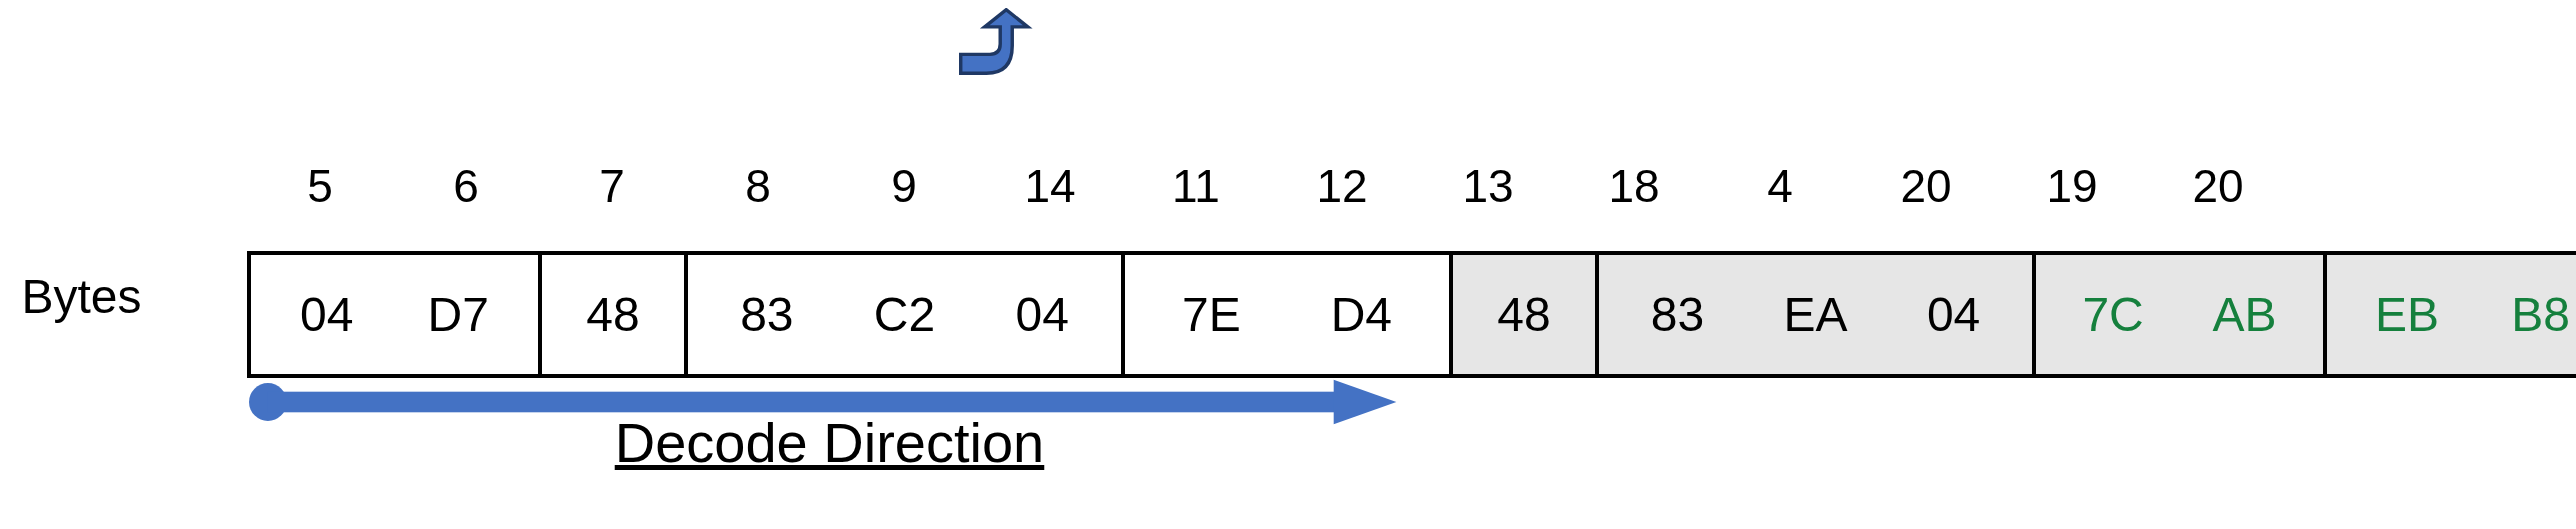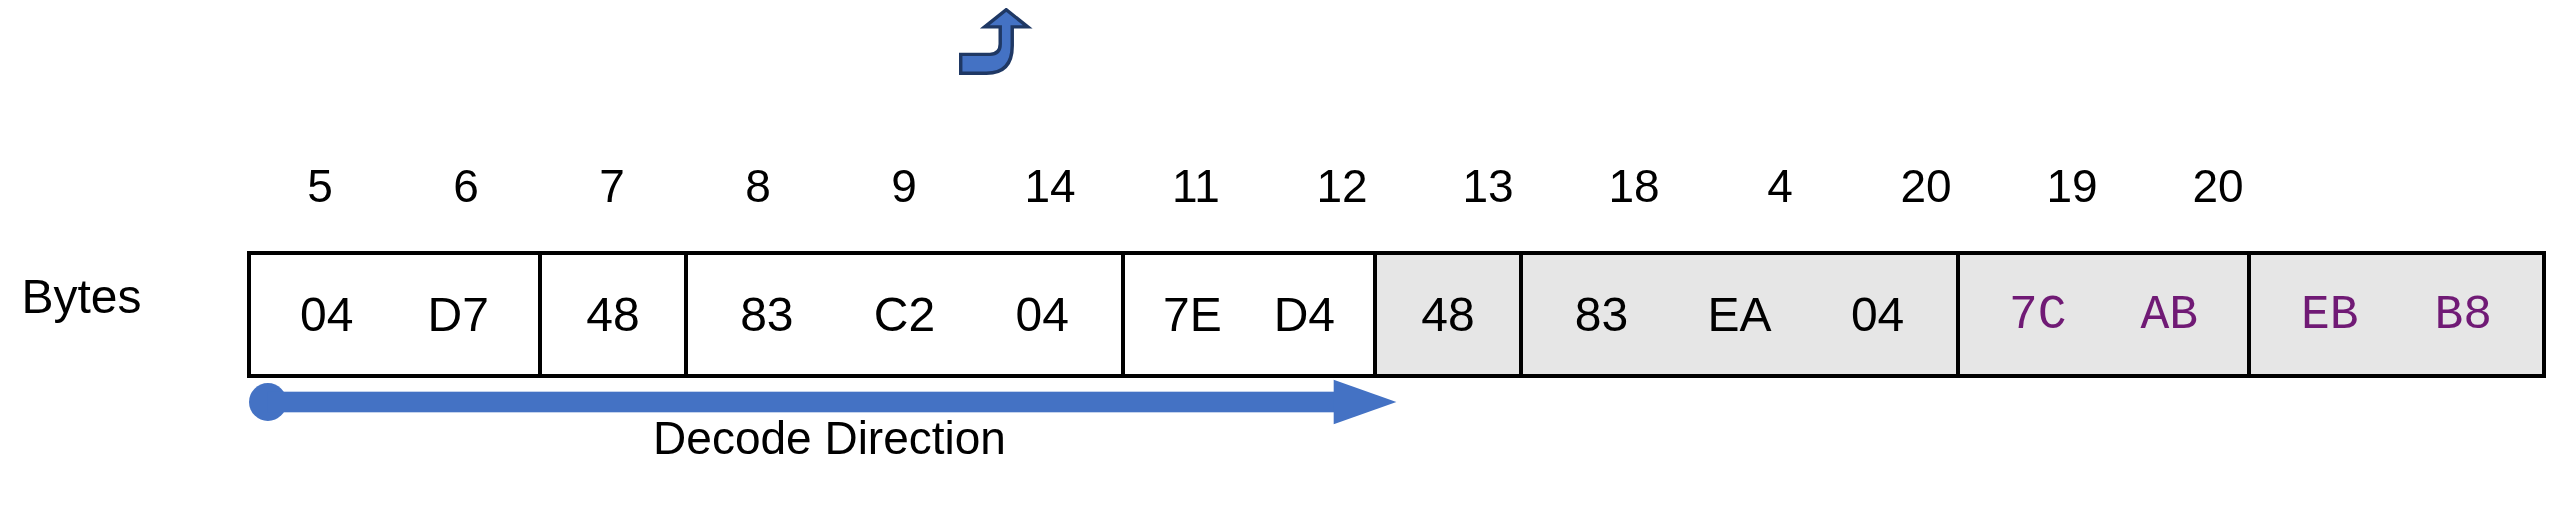--- a/index.html
+++ b/index.html
@@ -89,40 +89,40 @@
   .byte-cell.shaded {
     background: #e6e6e6;
   }
   .byte-val {
     font-size: 48px;
     color: #000000;
     line-height: 1;
     white-space: nowrap;
   }
   .byte-val.red {
-    color: #701a75;
-    font-family: Liberation Mono, monospace;
+    color: #15803d;
   }
 
   
   #decode-direction-arrow {
     position: absolute;
     left: 249px;
     top: 376px;
     display: block;
   }
   #decode-direction-label {
     position: absolute;
     left: 361px;
     top: 415px;
     width: 937px;
     text-align: center;
-    font-size: 46px;
+    font-size: 56px;
     color: #000000;
     line-height: 1;
+    text-decoration: underline;
   }
 </style>
 </head>
 <body>
 
 <div id="exit-point-group">
   <span id="exit-point-arrow">
     <svg width="79" height="67" viewBox="0 0 92 78" xmlns="http://www.w3.org/2000/svg">
       <path d="M 2 76 L 2 54 L 36 54 Q 48 54 48 42 L 48 22 L 30 22 L 55 2 L 80 22 L 62 22 L 62 44 Q 62 76 32 76 Z" fill="#4472c4" stroke="#1f3864" stroke-width="4" stroke-linejoin="miter"></path>
     </svg>
@@ -154,21 +154,21 @@
       <span class="byte-val">D7</span>
     </div>
     <div class="byte-cell" style="width: 146px;">
       <span class="byte-val">48</span>
     </div>
     <div class="byte-cell" style="width: 437px;">
       <span class="byte-val">83</span>
       <span class="byte-val">C2</span>
       <span class="byte-val">04</span>
     </div>
-    <div class="byte-cell" style="width: 252px;">
+    <div class="byte-cell" style="width: 328px;">
       <span class="byte-val">7E</span>
       <span class="byte-val">D4</span>
     </div>
     <div class="byte-cell shaded" style="width: 146px;">
       <span class="byte-val">48</span>
     </div>
     <div class="byte-cell shaded" style="width: 437px;">
       <span class="byte-val">83</span>
       <span class="byte-val">EA</span>
       <span class="byte-val">04</span>

